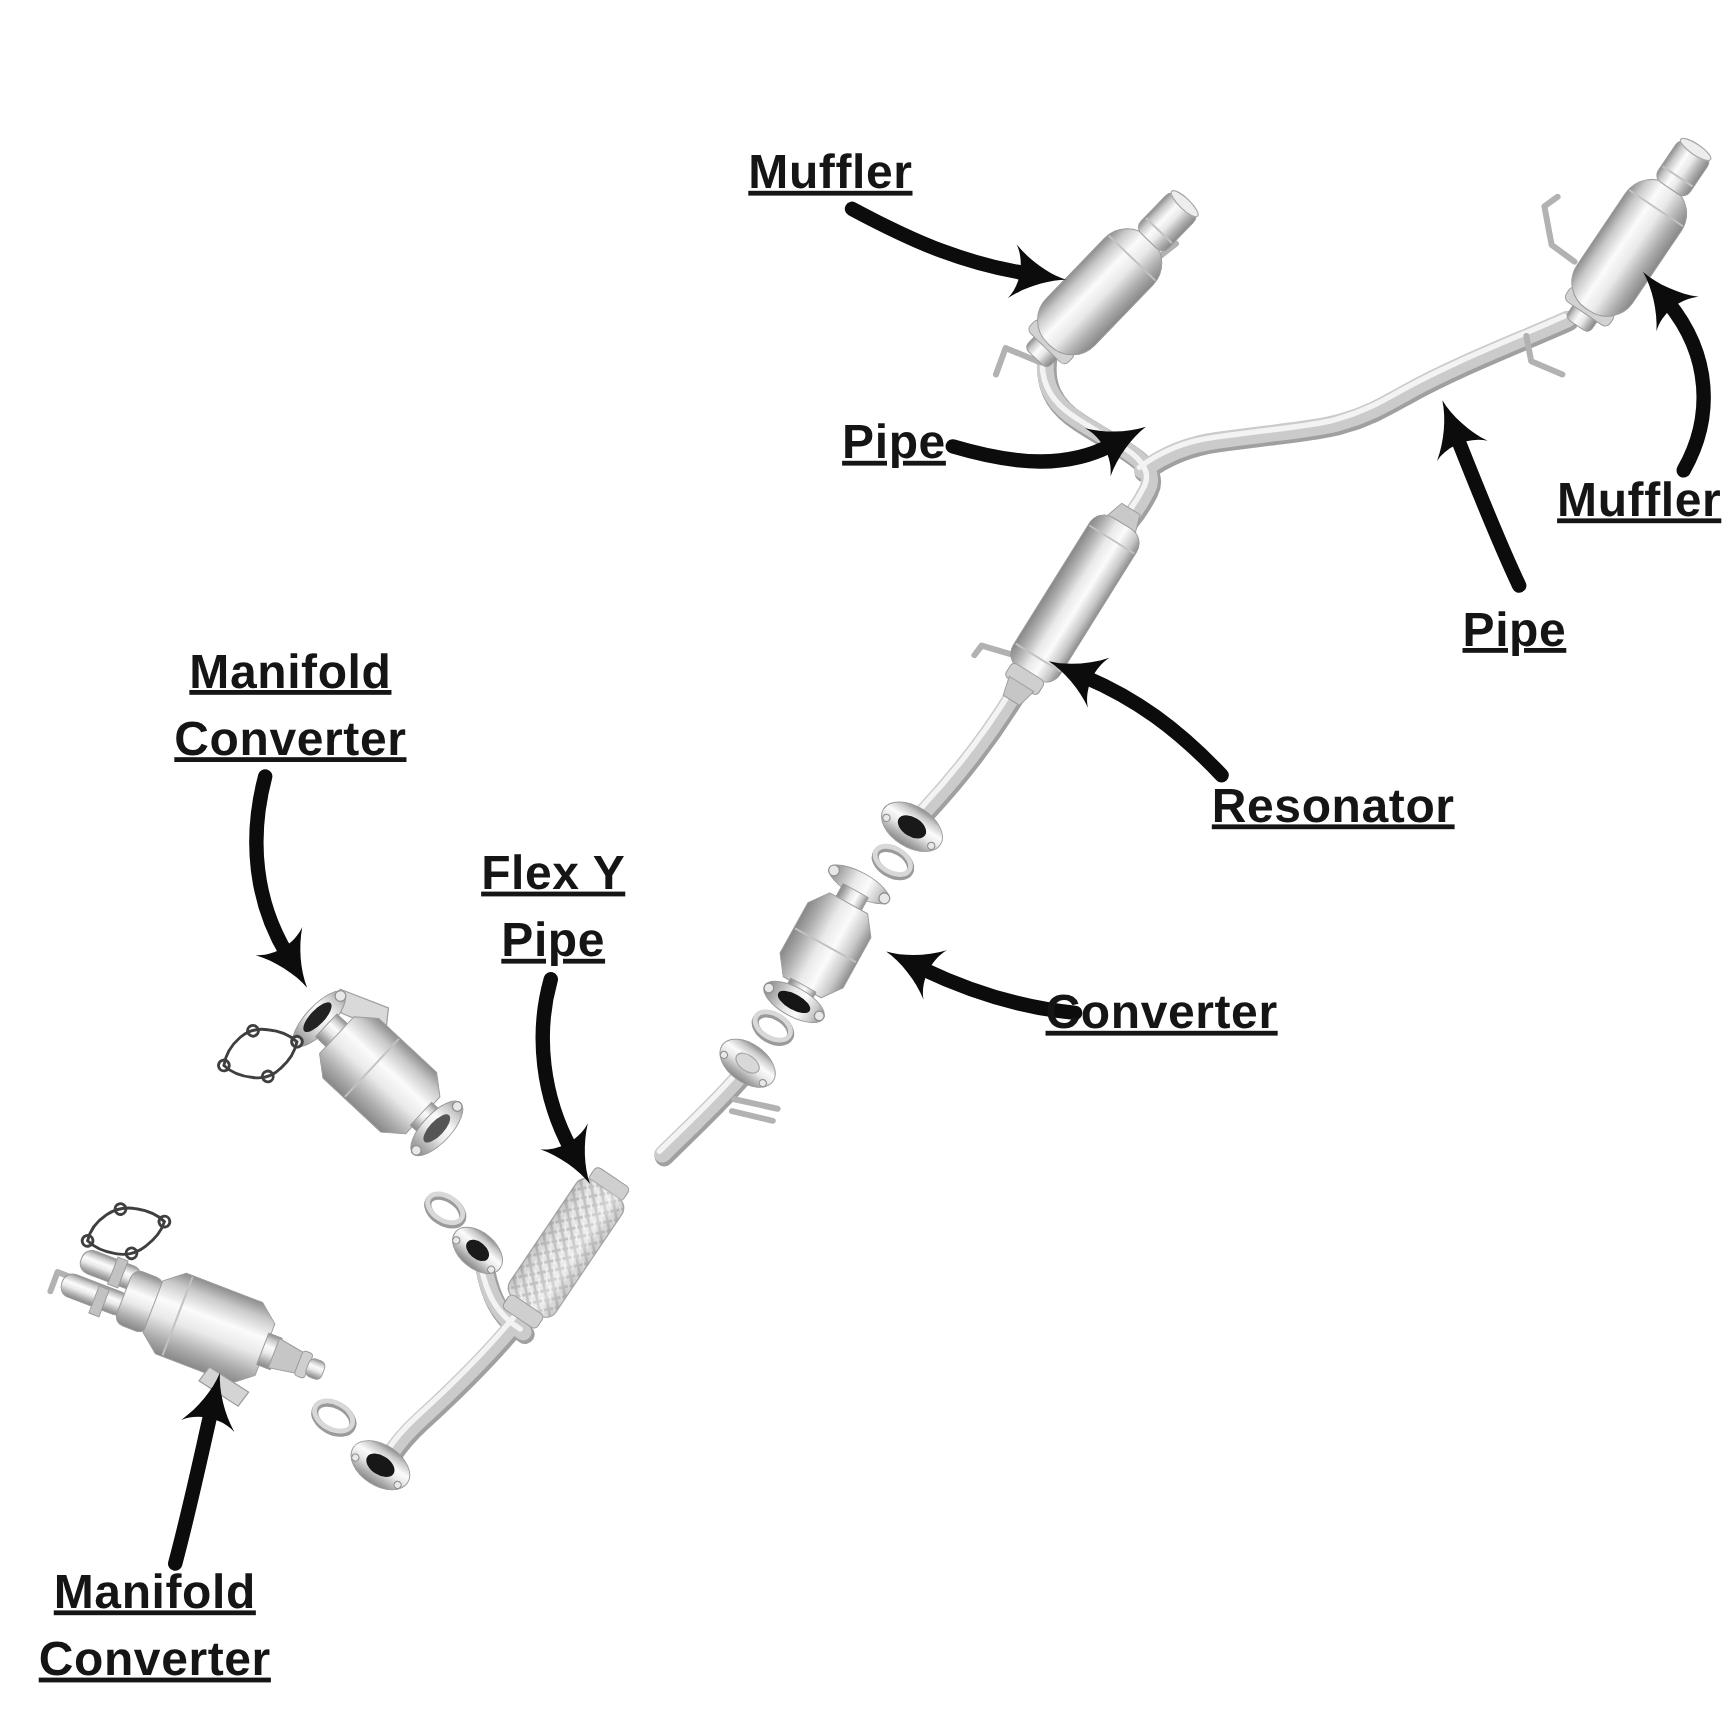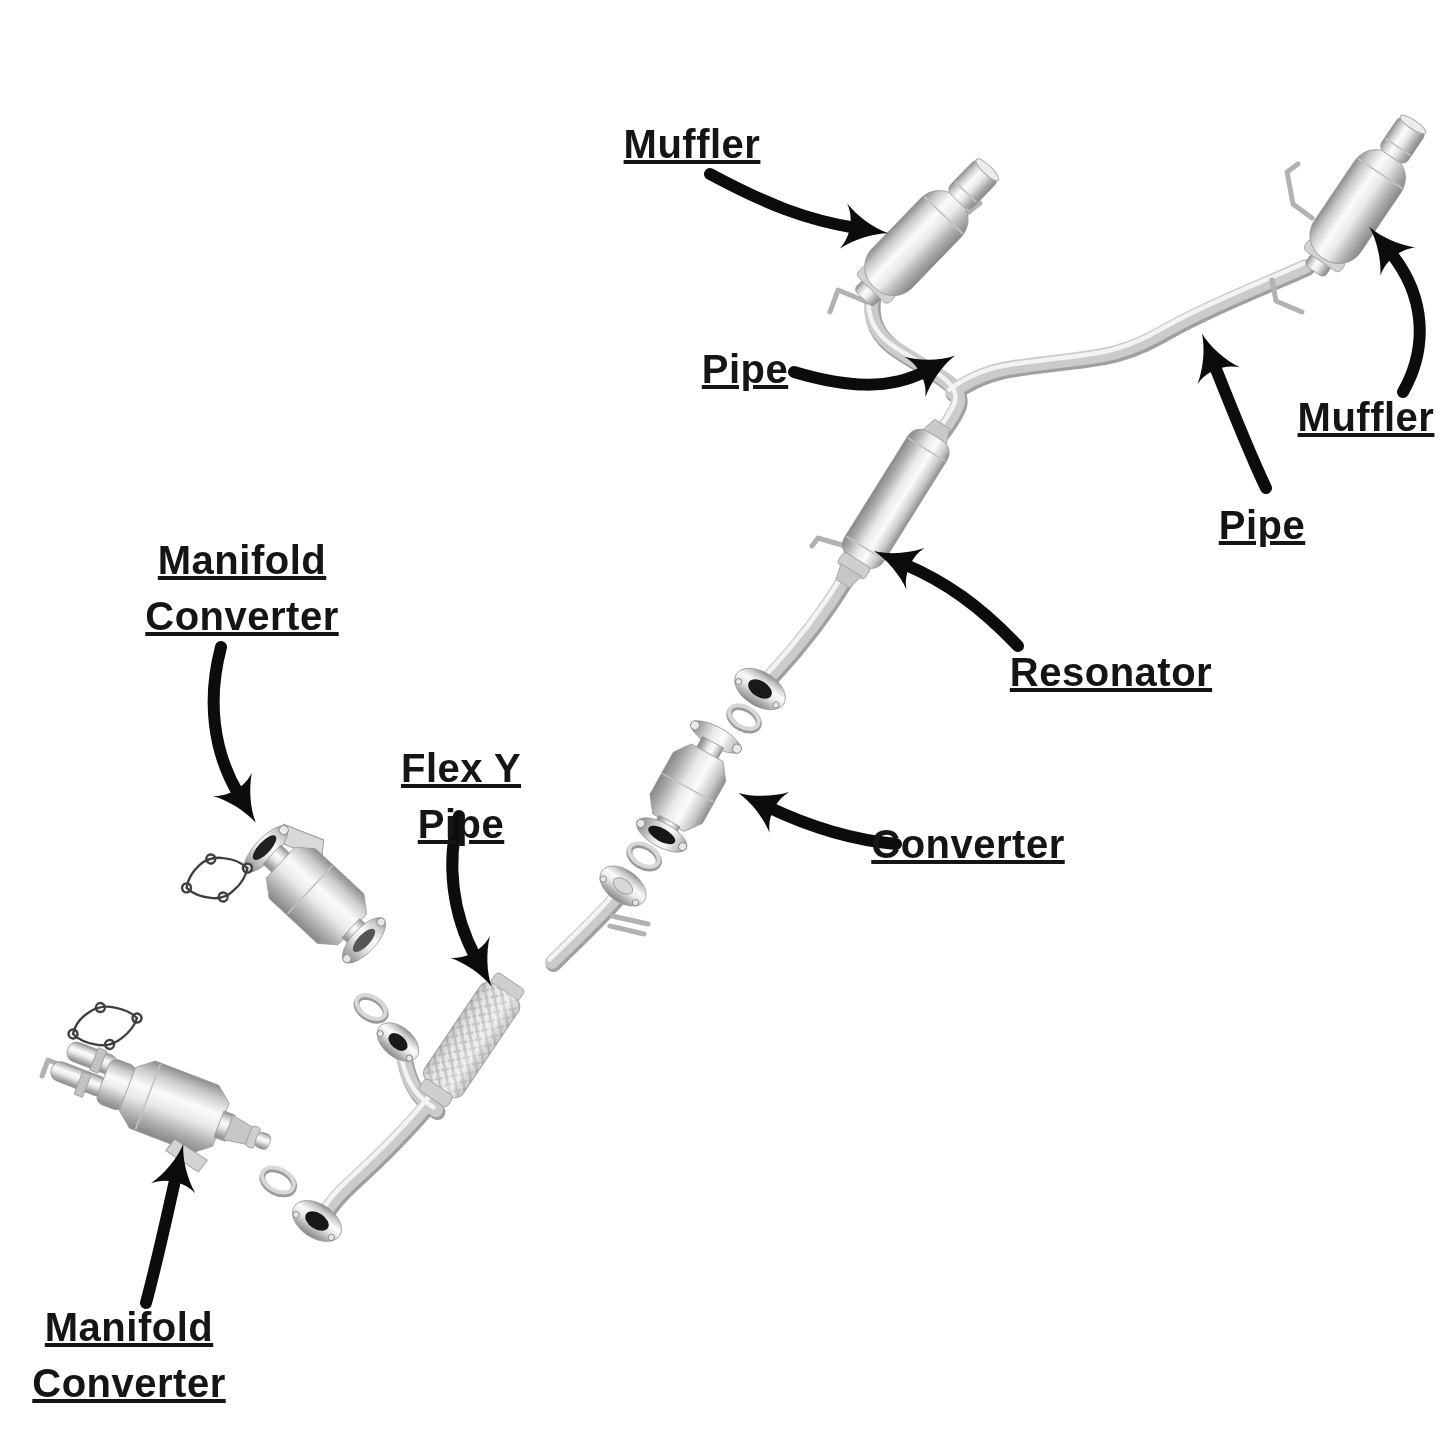--- a/index.html
+++ b/index.html
@@ -275,21 +275,21 @@
 <div class="label" style="left:1262px; top:525px">
   <span>Pipe</span>
 </div>
 <div class="label" style="left:1111px; top:672px">
   <span>Resonator</span>
 </div>
 <div class="label" style="left:242px; top:588px">
   <span class="line">Manifold</span>
   <span class="line">Converter</span>
 </div>
-<div class="label" style="left:461px; top:796px">
+<div class="label" style="left:461px; top:756px">
   <span class="line">Flex Y</span>
   <span class="line">Pipe</span>
 </div>
 <div class="label" style="left:968px; top:844px">
   <span class="line">Converter</span>
 </div>
 <div class="label" style="left:129px; top:1355px">
   <span class="line">Manifold</span>
   <span class="line">Converter</span>
 </div>

